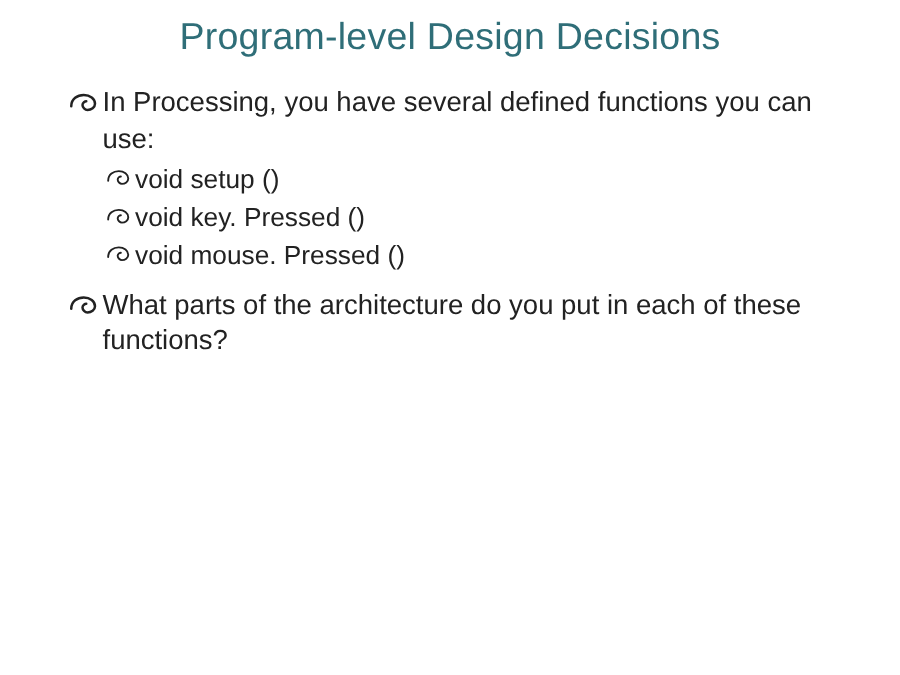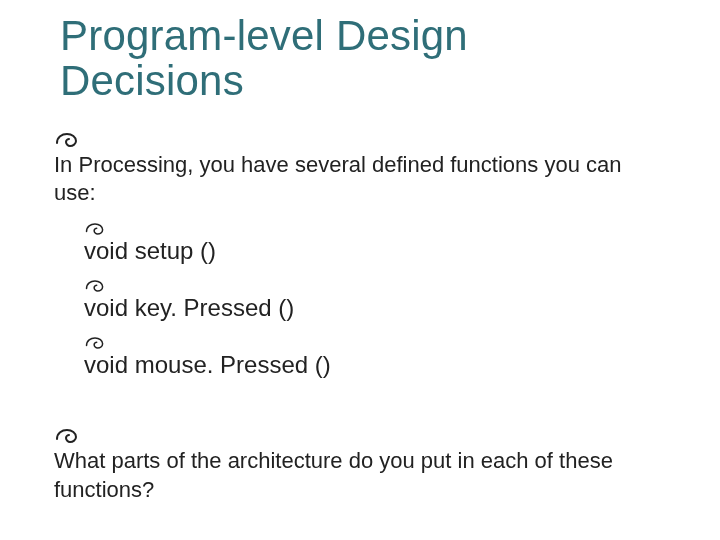--- a/index.html
+++ b/index.html
@@ -6,38 +6,37 @@
     .slide{
       width:720px;height:540px;
       background:#fff;
       font-family:Arial,Helvetica,sans-serif;
       color:#222;
       position:relative;
       box-sizing:border-box;
       padding:0 60px;
     }
     .title{
-      text-align:left;
-      font-size:42px;
+      text-align:center;
+      font-size:30px;
       line-height:1.07;
       color:#2F6E78;
       font-weight:400;
       padding-top:14px;
       padding-bottom:22px;
       letter-spacing:0.2px;
     }
     .bullet{
       display:flex;
       align-items:flex-start;
       margin:0;
-      flex-direction:column;
     }
     .l1{font-size:22px;line-height:1.3;margin-bottom:4px;margin-left:-6px}
-    .l2{font-size:24px;line-height:1.45;margin-left:24px}
-    .l1.gap{margin-top:40px;margin-bottom:0}
+    .l2{font-size:21px;line-height:1.45;margin-left:24px}
+    .l1.gap{margin-top:9px;margin-bottom:0}
     .swirl{flex:0 0 auto;margin-right:2px;margin-top:3px}
     .l1 .swirl{width:26px;height:22px}
     .l2 .swirl{width:22px;height:20px;margin-top:2px}
     .txt{flex:1}
   </style>
 </head>
 <body>
 
 <div class="slide">
 

